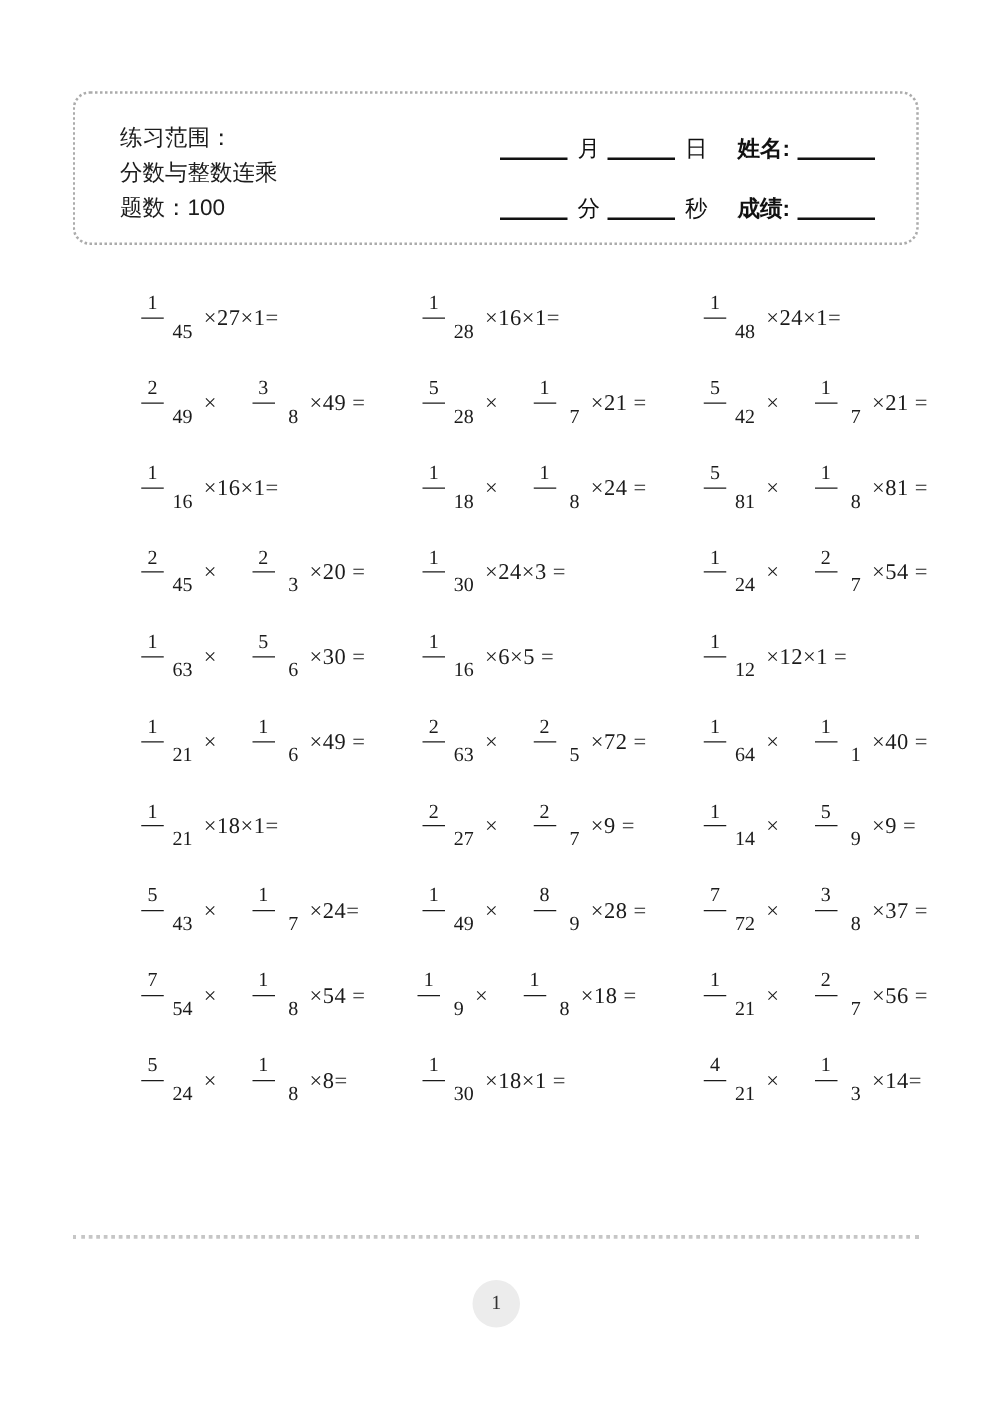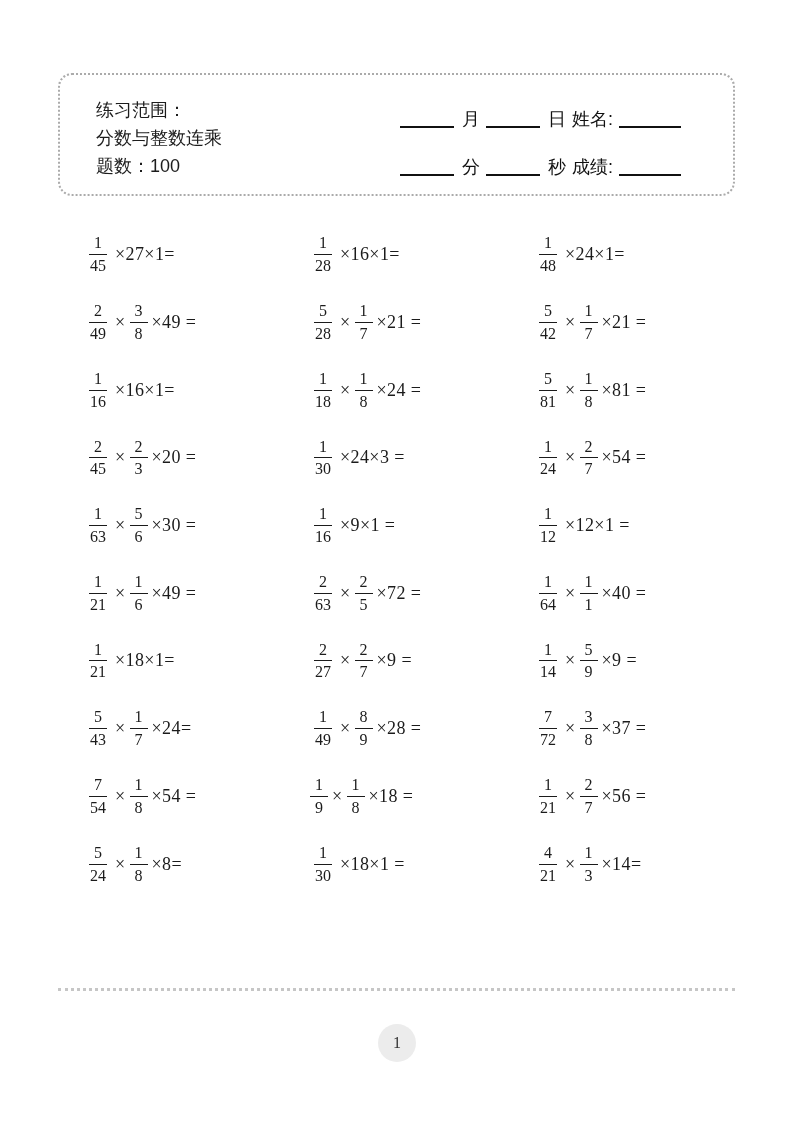--- a/index.html
+++ b/index.html
@@ -37,21 +37,21 @@
   .fill-row { height: 48px; display: flex; align-items: flex-end; padding-bottom: 6px; box-sizing: border-box; white-space: nowrap; }
   .blank {
     display: inline-block;
     width: 54px; height: 2px;
     background: #111;
     margin: 0 8px 3px 0;
   }
   .blank.second { margin-left: 6px; }
   .blank.wide { width: 62px; margin-right: 0; }
   .cn-label { display: inline-block; }
-  .label-gap { margin-left: 6px; }
+  .label-gap { margin-left: 24px; font-weight: bold; }
 
   
   .problems {
     position: absolute;
     left: 85px; top: 221px;
     width: 650px;
     display: grid;
     grid-template-columns: 225px 225px 1fr;
     grid-auto-rows: 67.7px;
     align-items: center;
@@ -67,21 +67,21 @@
   .frac {
     display: inline-flex;
     flex-direction: column;
     align-items: center;
     font-size: 16px;
     line-height: 1.12;
     margin-right: 4px;
   }
   .frac:not(:first-child) { margin-left: 4px; }
   .frac .num { display:block; padding: 0 5px 2px; border-bottom: 1.5px solid #1b1b1b; }
-  .frac .den { display:block; padding: 2px 5px 0; }
+  .frac .den { display:block; padding: 2px 5px 0; margin-left: 48px; }
   .optext { white-space: pre; letter-spacing: 0.4px; }
 
   
   .bottom-rule {
     position: absolute;
     left: 58px; top: 988px;
     width: 677px; height: 0;
     border-top: 3px dotted #c6c6c6;
   }
   .page-circle {
@@ -259,21 +259,21 @@
           <span class="num">5</span>
           <span class="den">6</span>
         </span>
         <span class="optext">×30 =</span>
       </div>
       <div class="problem">
         <span class="frac">
           <span class="num">1</span>
           <span class="den">16</span>
         </span>
-        <span class="optext">×9×1 =</span>
+        <span class="optext">×6×5 =</span>
       </div>
       <div class="problem">
         <span class="frac">
           <span class="num">1</span>
           <span class="den">12</span>
         </span>
         <span class="optext">×12×1 =</span>
       </div>
       <div class="problem">
         <span class="frac">

